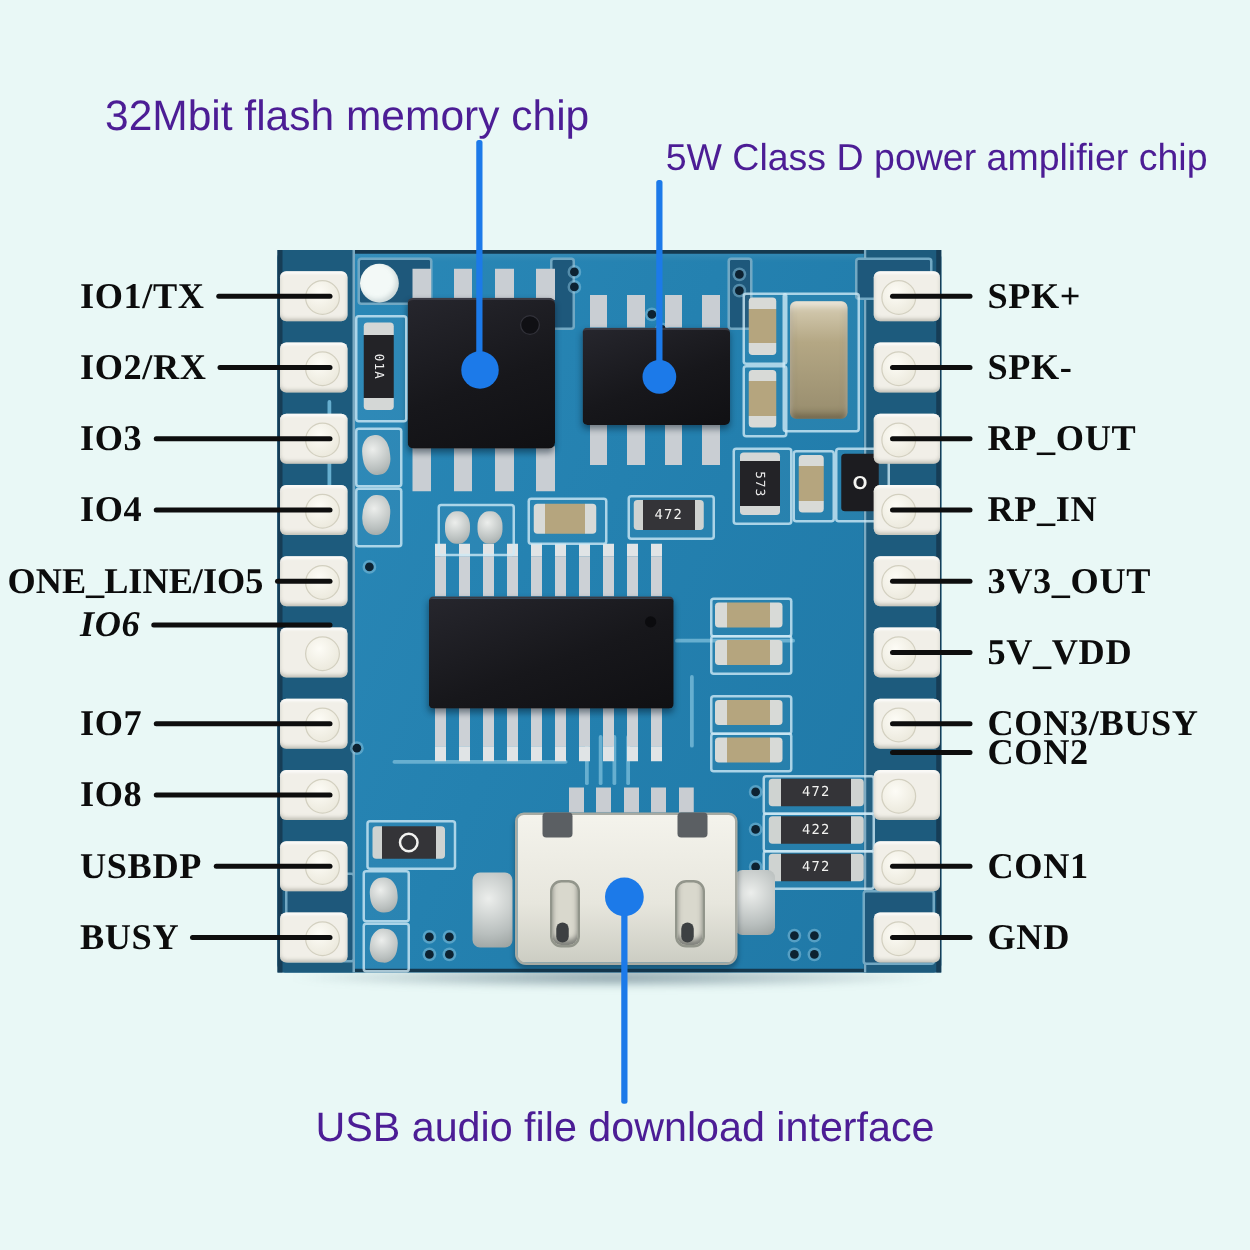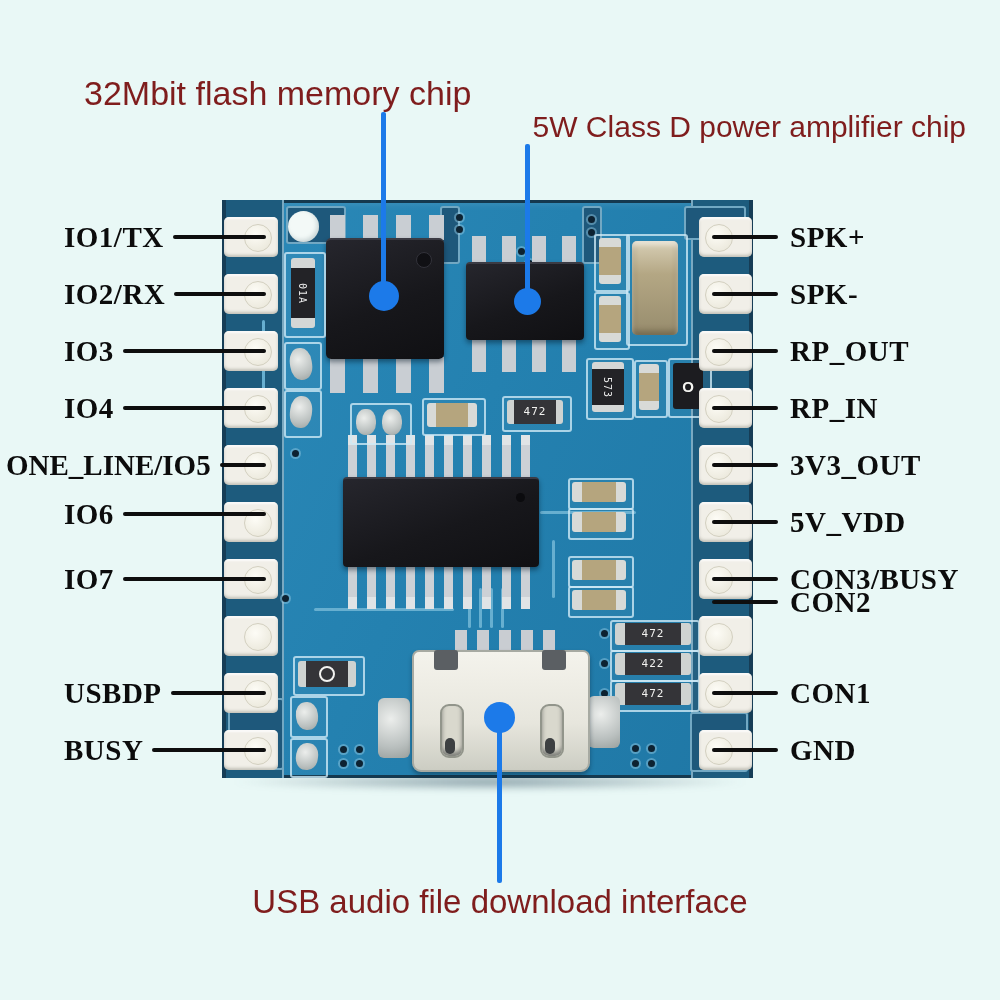--- a/index.html
+++ b/index.html
@@ -1,19 +1,19 @@
 <!DOCTYPE html>
 <html><head>
 <meta charset="utf-8">
 <style>
   html,body{margin:0;padding:0;}
   .stage{position:relative;width:1000px;height:1000px;background:#e9f8f6;overflow:hidden;
          font-family:"Liberation Sans", sans-serif;}
   
-  .ann{position:absolute;color:#7f1d1d;white-space:nowrap;}
+  .ann{position:absolute;color:#4c1d95;white-space:nowrap;}
   .ann.flash{left:84px;top:74px;font-size:34px;}
   .ann.amp{right:34px;top:110px;font-size:30px;}
   .ann.usb{left:0;right:0;top:883px;text-align:center;font-size:33px;}
   
   .cline{position:absolute;width:5px;background:#1c7ae9;border-radius:2px;z-index:40;}
   .cdot{position:absolute;border-radius:50%;background:#1c7ae9;z-index:41;}
   
   .prow{position:absolute;height:42px;display:flex;align-items:center;z-index:30;}
   .plabel{font-family:"Liberation Serif","DejaVu Serif",serif;font-weight:700;font-size:29px;
           color:#0c0c0c;white-space:nowrap;letter-spacing:.5px;}
@@ -258,26 +258,30 @@
       <span class="pline"></span>
     </div>
   <div class="prow l" style="top:387px;">
       <span class="plabel">IO4</span>
       <span class="pline"></span>
     </div>
   <div class="prow l wide" style="top:444px;">
       <span class="plabel" style="letter-spacing:0;">ONE_LINE/IO5</span>
       <span class="pline"></span>
     </div>
-  <div class="prow l" style="top:493px;">
+  <div class="prow l" style="top:479px;font-style:italic;">
       <span class="plabel">IO6</span>
       <span class="pline"></span>
     </div>
   <div class="prow l" style="top:558px;">
       <span class="plabel">IO7</span>
+      <span class="pline"></span>
+    </div>
+  <div class="prow l" style="top:615px;">
+      <span class="plabel">IO8</span>
       <span class="pline"></span>
     </div>
   <div class="prow l" style="top:672px;">
       <span class="plabel">USBDP</span>
       <span class="pline"></span>
     </div>
   <div class="prow l" style="top:729px;">
       <span class="plabel">BUSY</span>
       <span class="pline"></span>
     </div>

